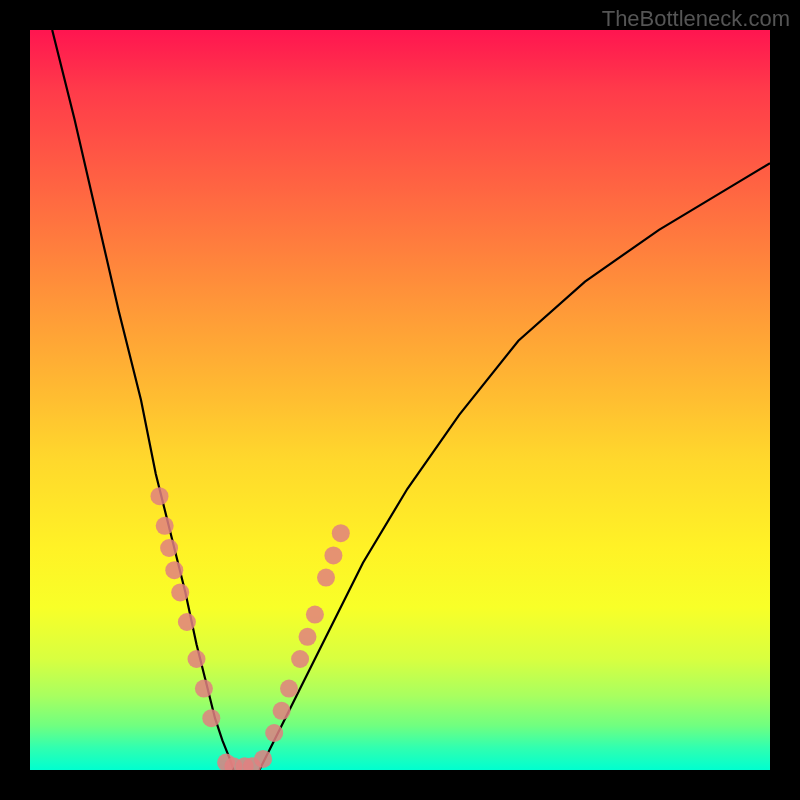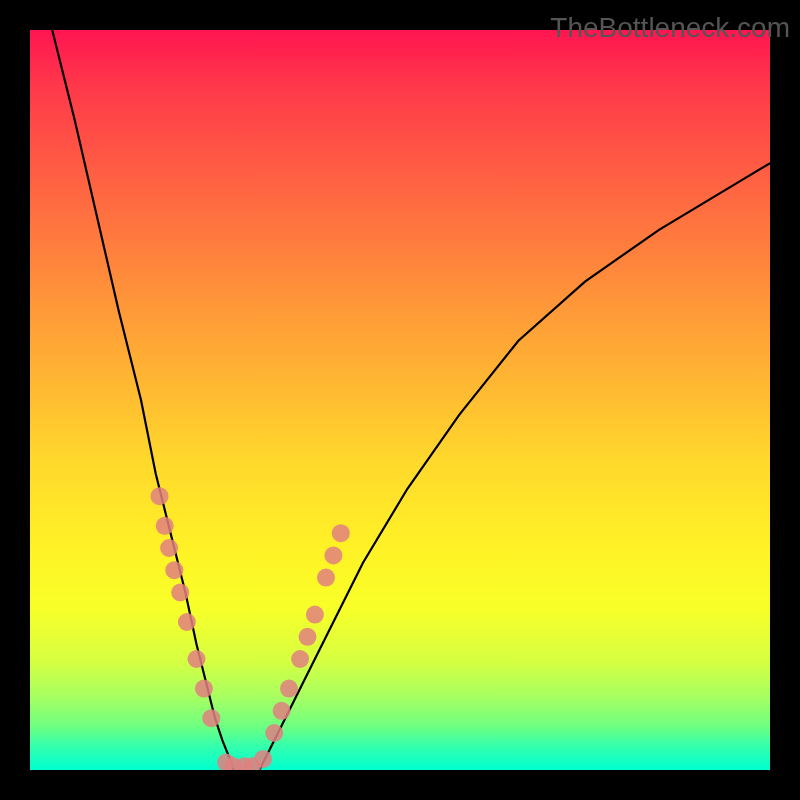--- a/index.html
+++ b/index.html
@@ -6,24 +6,24 @@
   body {
     width: 800px;
     height: 800px;
     background: #000;
     position: relative;
     overflow: hidden;
     font-family: Arial, sans-serif;
   }
   .watermark {
     position: absolute;
-    top: 12px;
+    top: 6px;
     right: 10px;
     color: #555;
-    font-size: 28px;
+    font-size: 22px;
     font-weight: 500;
     z-index: 10;
   }
   .plot-area {
     position: absolute;
     top: 30px;
     left: 30px;
     width: 740px;
     height: 740px;
     background: linear-gradient(to bottom,

